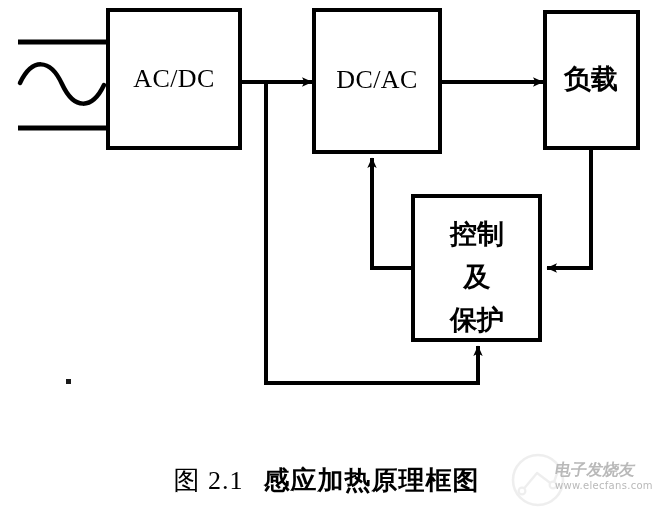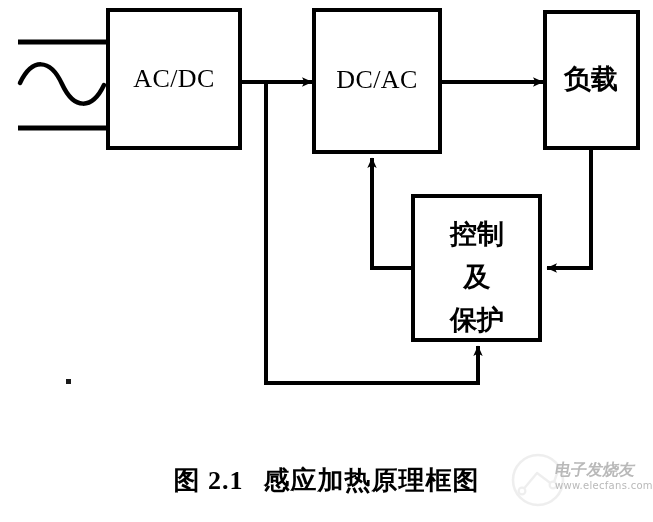--- a/index.html
+++ b/index.html
@@ -45,21 +45,21 @@
     text-align: center;
     font-family: "DejaVu Sans", "Liberation Sans", sans-serif;
     font-size: 26px;
     font-weight: 700;
     letter-spacing: 1px;
     color: #000000;
     white-space: pre;
   }
   .caption .cap-num {
     font-family: "Liberation Serif", "DejaVu Serif", serif;
-    font-weight: 700;
+    font-weight: 400;
   }
   #watermark {
     position: absolute;
     left: 508px;
     top: 452px;
     width: 145px;
     height: 62px;
     opacity: 0.30;
     pointer-events: none;
   }

